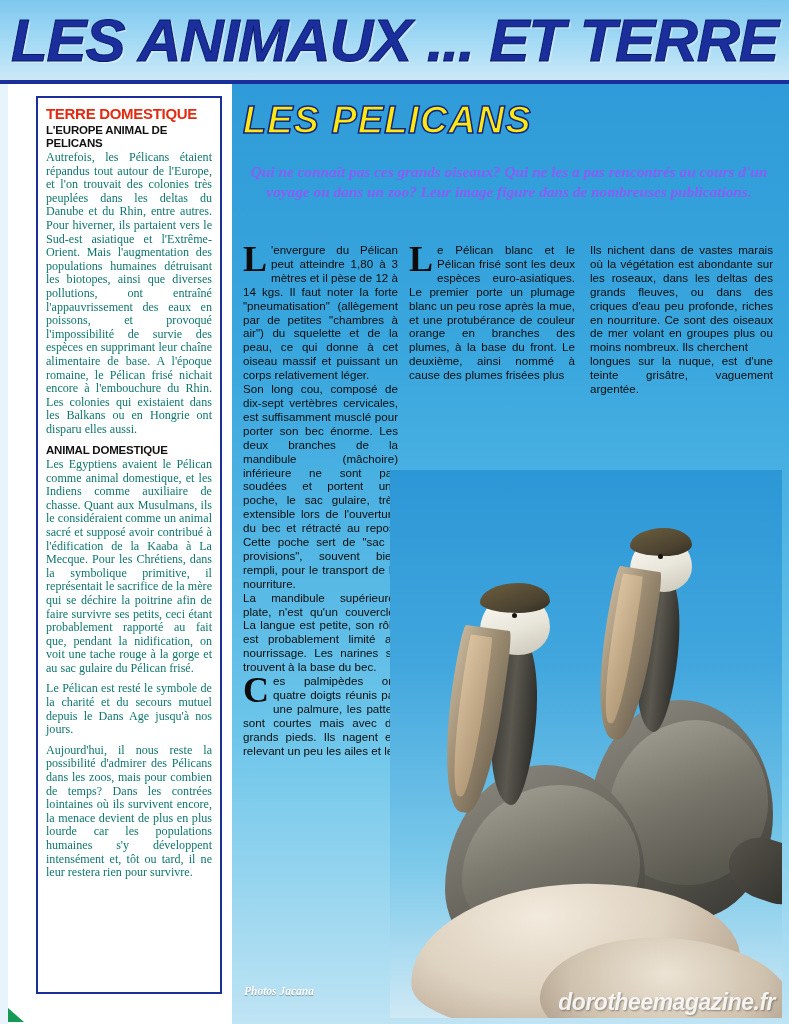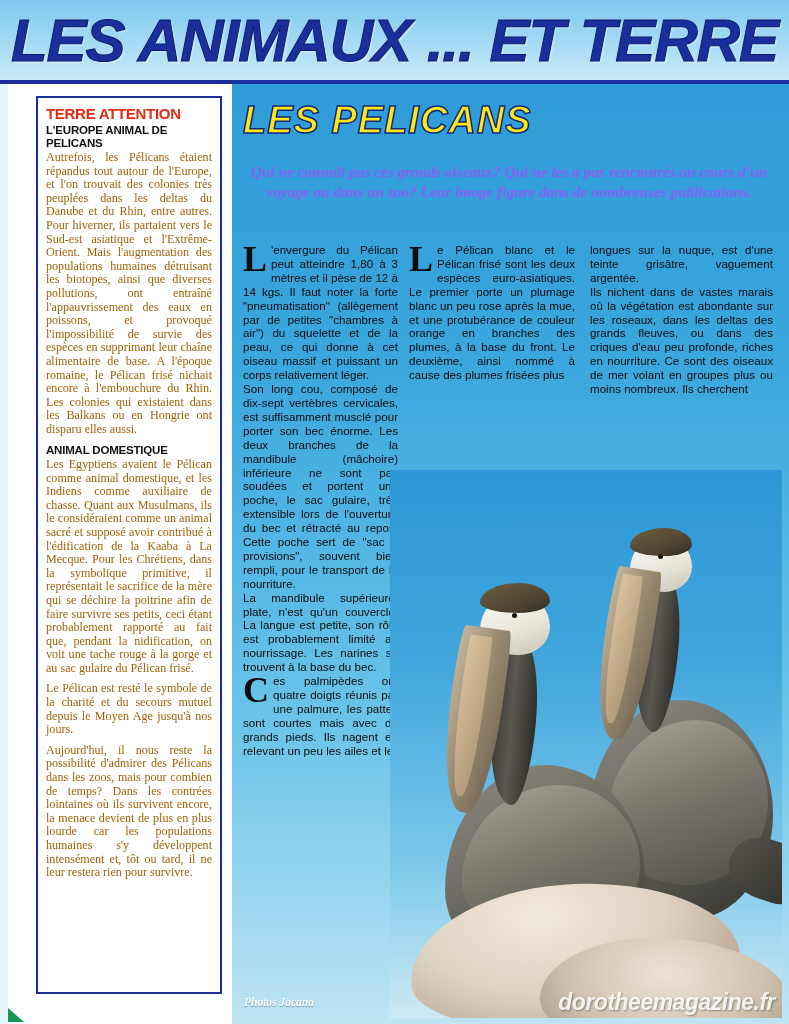--- a/index.html
+++ b/index.html
@@ -113,21 +113,21 @@
     font-weight: bold;
     font-size: 11.5px;
     color: #111111;
     line-height: 1.08;
     margin: 3px 0 2px 0;
     letter-spacing: -0.2px;
   }
   .side-p {
     font-family: "Liberation Serif", serif;
     font-size: 12.1px;
-    color: #a16207;
+    color: #0f766e;
     line-height: 1.125;
     text-align: justify;
     margin: 0 0 7px 0;
     hyphens: auto;
   }
 
   
   .article-title {
     position: absolute;
     left: 243px; top: 99px;
@@ -260,21 +260,21 @@
     border-radius: 2px;
   }
   .pel-tail {
     position: absolute;
     background: linear-gradient(120deg, #55534a 0%, #2f2e2a 100%);
     border-radius: 50% 10% 40% 60% / 60% 40% 40% 60%;
   }
 
   .photo-credit {
     position: absolute;
-    left: 244px; bottom: 16px;
+    left: 244px; bottom: 27px;
     font-family: "Liberation Serif", serif;
     font-style: italic;
     font-weight: bold;
     font-size: 11.5px;
     color: #ffffff;
     text-shadow: 0 1px 1px rgba(0,0,0,.35);
   }
   .watermark {
     position: absolute;
     right: 14px; bottom: 8px;
@@ -297,26 +297,26 @@
     <div class="masthead-title">LES ANIMAUX ... ET TERRE</div>
     <div class="masthead-rule"></div>
   </div>
 
   <div class="body-bg"></div>
   <div class="left-white"></div>
   <div class="left-edge"></div>
   <div class="corner-mark"></div>
 
   <div class="sidebar">
-    <div class="terre-attention">TERRE ATTENTION</div>
+    <div class="terre-attention">TERRE DOMESTIQUE</div>
     <div class="side-head">L'EUROPE ANIMAL DE PELICANS</div>
     <p class="side-p">Autrefois, les Pélicans étaient répandus tout autour de l'Europe, et l'on trouvait des colonies très peuplées dans les deltas du Danube et du Rhin, entre autres. Pour hiverner, ils partaient vers le Sud-est asiatique et l'Extrême-Orient. Mais l'augmentation des populations humaines détruisant les biotopes, ainsi que diverses pollutions, ont entraîné l'appauvrissement des eaux en poissons, et provoqué l'impossibilité de survie des espèces en supprimant leur chaîne alimentaire de base. A l'époque romaine, le Pélican frisé nichait encore à l'embouchure du Rhin. Les colonies qui existaient dans les Balkans ou en Hongrie ont disparu elles aussi.</p>
     <div class="side-head">ANIMAL DOMESTIQUE</div>
     <p class="side-p">Les Egyptiens avaient le Pélican comme animal domestique, et les Indiens comme auxiliaire de chasse. Quant aux Musulmans, ils le considéraient comme un animal sacré et supposé avoir contribué à l'édification de la Kaaba à La Mecque. Pour les Chrétiens, dans la symbolique primitive, il représentait le sacrifice de la mère qui se déchire la poitrine afin de faire survivre ses petits, ceci étant probablement rapporté au fait que, pendant la nidification, on voit une tache rouge à la gorge et au sac gulaire du Pélican frisé.</p>
-    <p class="side-p">Le Pélican est resté le symbole de la charité et du secours mutuel depuis le Moyen Age jusqu'à nos jours.</p>
+    <p class="side-p">Le Pélican est resté le symbole de la charité et du secours mutuel depuis le Dans Age jusqu'à nos jours.</p>
     <p class="side-p">Aujourd'hui, il nous reste la possibilité d'admirer des Pélicans dans les zoos, mais pour combien de temps? Dans les contrées lointaines où ils survivent encore, la menace devient de plus en plus lourde car les populations humaines s'y développent intensément et, tôt ou tard, il ne leur restera rien pour survivre.</p>
   </div>
 
   <div class="article-title">LES PELICANS</div>
   <div class="chapeau">Qui ne connaît pas ces grands oiseaux? Qui ne les a pas rencontrés au cours d'un voyage ou dans un zoo? Leur image figure dans de nombreuses publications.</div>
 
   <div class="col col1">
     <div class="para">
       <span class="dropcap">L</span><span>'envergure du Pélican peut atteindre 1,80 à 3 mètres et il pèse de 12 à 14 kgs. Il faut noter la forte "pneumatisation" (allègement par de petites "chambres à air") du squelette et de la peau, ce qui donne à cet oiseau massif et puissant un corps relativement léger.</span>
     </div>
@@ -332,24 +332,24 @@
   </div>
 
   <div class="col col2">
     <div class="para">
       <span class="dropcap">L</span><span>e Pélican blanc et le Pélican frisé sont les deux espèces euro-asiatiques. Le premier porte un plumage blanc un peu rose après la mue, et une protubérance de couleur orange en branches des plumes, à la base du front. Le deuxième, ainsi nommé à cause des plumes frisées plus</span>
     </div>
   </div>
 
   <div class="col col3">
     <div class="para-plain">
+      <span>Ils nichent dans de vastes marais où la végétation est abondante sur les roseaux, dans les deltas des grands fleuves, ou dans des criques d'eau peu profonde, riches en nourriture. Ce sont des oiseaux de mer volant en groupes plus ou moins nombreux. Ils cherchent</span>
+    </div>
+    <div class="para-plain">
       <span>longues sur la nuque, est d'une teinte grisâtre, vaguement argentée.</span>
-    </div>
-    <div class="para-plain">
-      <span>Ils nichent dans de vastes marais où la végétation est abondante sur les roseaux, dans les deltas des grands fleuves, ou dans des criques d'eau peu profonde, riches en nourriture. Ce sont des oiseaux de mer volant en groupes plus ou moins nombreux. Ils cherchent</span>
     </div>
   </div>
 
   <div class="photo">
     <div class="sky"></div>
 
     <div class="pelican" style="left:140px; top:40px; width:250px; height:430px;">
       <div class="pel-body" style="left:58px; top:190px; width:185px; height:220px;"></div>
       <div class="pel-wing" style="left:78px; top:210px; width:160px; height:165px;"></div>
       <div class="pel-tail" style="left:198px; top:330px; width:80px; height:60px; transform:rotate(18deg);"></div>

